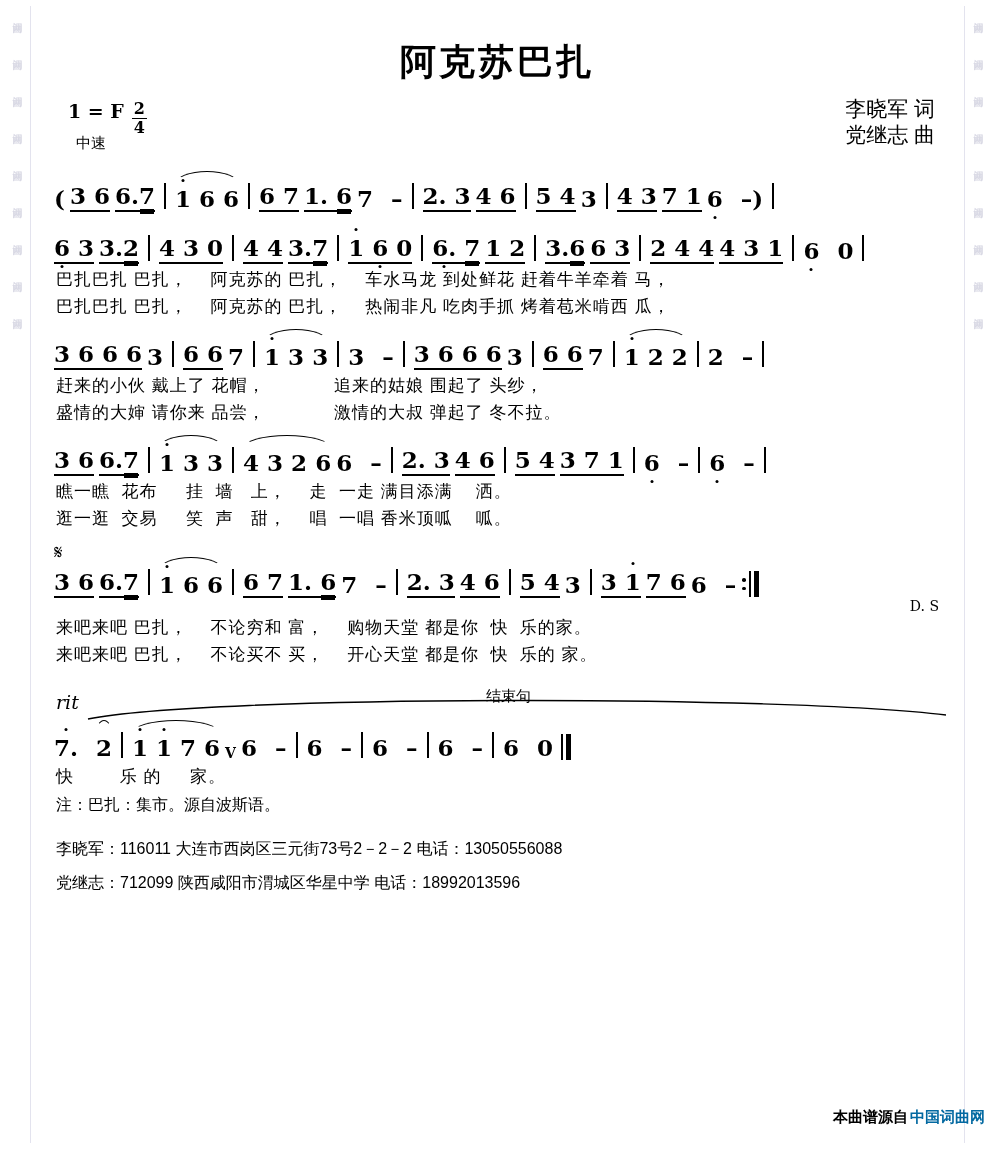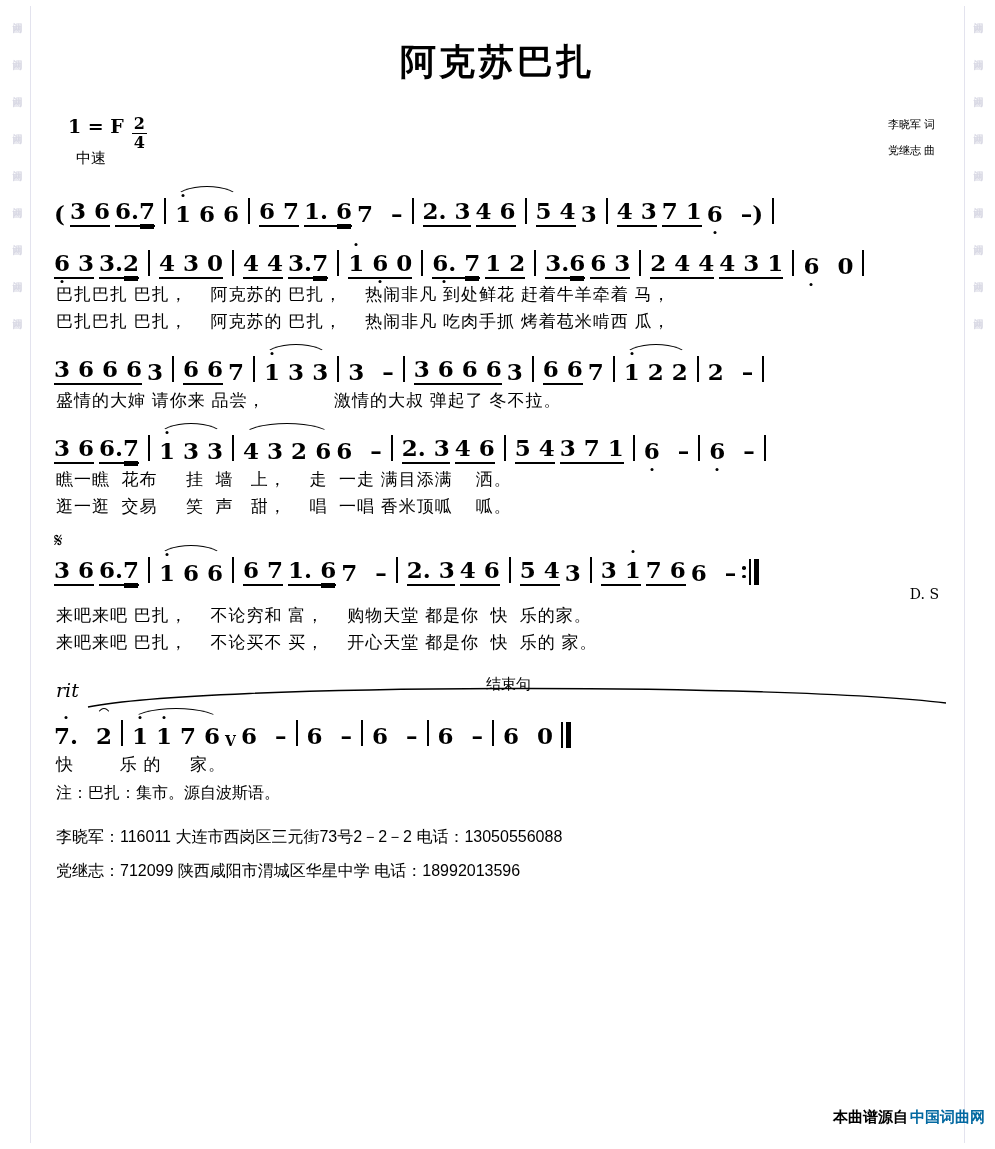--- a/index.html
+++ b/index.html
@@ -63,21 +63,21 @@
     text-align: center;
     font-family: "DejaVu Sans", sans-serif;
     font-size: 36px;
     font-weight: bold;
     letter-spacing: 3px;
     margin-top: 38px;
   }
   .meta-row {
     position: relative;
     height: 64px;
-    margin-top: 24px;
+    margin-top: 9px;
   }
   .key-sig {
     position: absolute;
     left: 22px;
     top: 4px;
     font-family: "DejaVu Serif", serif;
     font-size: 19px;
     font-weight: bold;
     display: flex;
     align-items: flex-start;
@@ -98,21 +98,21 @@
     position: absolute;
     left: 30px;
     top: 38px;
     font-size: 15px;
   }
   .credits {
     position: absolute;
     right: 14px;
     top: 0px;
     text-align: left;
-    font-size: 11px;
+    font-size: 21px;
     line-height: 26px;
   }
   
   .system {
     margin-top: 10px;
   }
   .notes {
     display: flex;
     align-items: flex-end;
     font-family: "DejaVu Serif", serif;
@@ -336,21 +336,21 @@
         <span class="grp ul1"><span class="dotbelow">6.</span>&nbsp;<span class="ul2">7</span></span><span class="sp-s"></span><span class="grp ul1">1&nbsp;2</span>
         <span class="bar"></span>
         <span class="grp ul1">3.<span class="ul2">6</span></span><span class="sp-s"></span><span class="grp ul1">6&nbsp;3</span>
         <span class="bar"></span>
         <span class="grp ul1">2&nbsp;4&nbsp;4</span><span class="sp-s"></span><span class="grp ul1">4&nbsp;3&nbsp;1</span>
         <span class="bar"></span>
         <span class="dotbelow">6</span><span class="sp-l"></span><span>0</span>
         <span class="bar"></span>
       </div>
       <div class="lyrics">
-        <span>巴扎巴扎 巴扎，    阿克苏的 巴扎，    热闹非凡 到处鲜花 赶着牛羊牵着 马，</span>
+        <span>巴扎巴扎 巴扎，    阿克苏的 巴扎，    车水马龙 到处鲜花 赶着牛羊牵着 马，</span>
       </div>
       <div class="lyrics">
         <span>巴扎巴扎 巴扎，    阿克苏的 巴扎，    热闹非凡 吃肉手抓 烤着苞米啃西 瓜，</span>
       </div>
     </div>
 
     <div class="system">
       <div class="notes">
         <span class="grp ul1">3&nbsp;6&nbsp;6&nbsp;6</span><span class="sp-s"></span><span>3</span>
         <span class="bar"></span>
@@ -361,20 +361,23 @@
         <span>3</span><span class="sp-l"></span><span>–</span>
         <span class="bar"></span>
         <span class="grp ul1">3&nbsp;6&nbsp;6&nbsp;6</span><span class="sp-s"></span><span>3</span>
         <span class="bar"></span>
         <span class="grp ul1">6&nbsp;6</span><span class="sp-s"></span><span>7</span>
         <span class="bar"></span>
         <span class="grp"><span class="slur"></span><span class="dotabove">1</span>&nbsp;2&nbsp;2</span>
         <span class="bar"></span>
         <span>2</span><span class="sp-l"></span><span>–</span>
         <span class="bar"></span>
+      </div>
+      <div class="lyrics">
+        <span>赶来的小伙 戴上了 花帽，            追来的姑娘 围起了 头纱，</span>
       </div>
       <div class="lyrics">
         <span>盛情的大婶 请你来 品尝，            激情的大叔 弹起了 冬不拉。</span>
       </div>
     </div>
 
     <div class="system">
       <div class="notes">
         <span class="grp ul1">3&nbsp;6</span><span class="sp-s"></span><span class="grp ul1">6.<span class="ul2">7</span></span>
         <span class="bar"></span>

